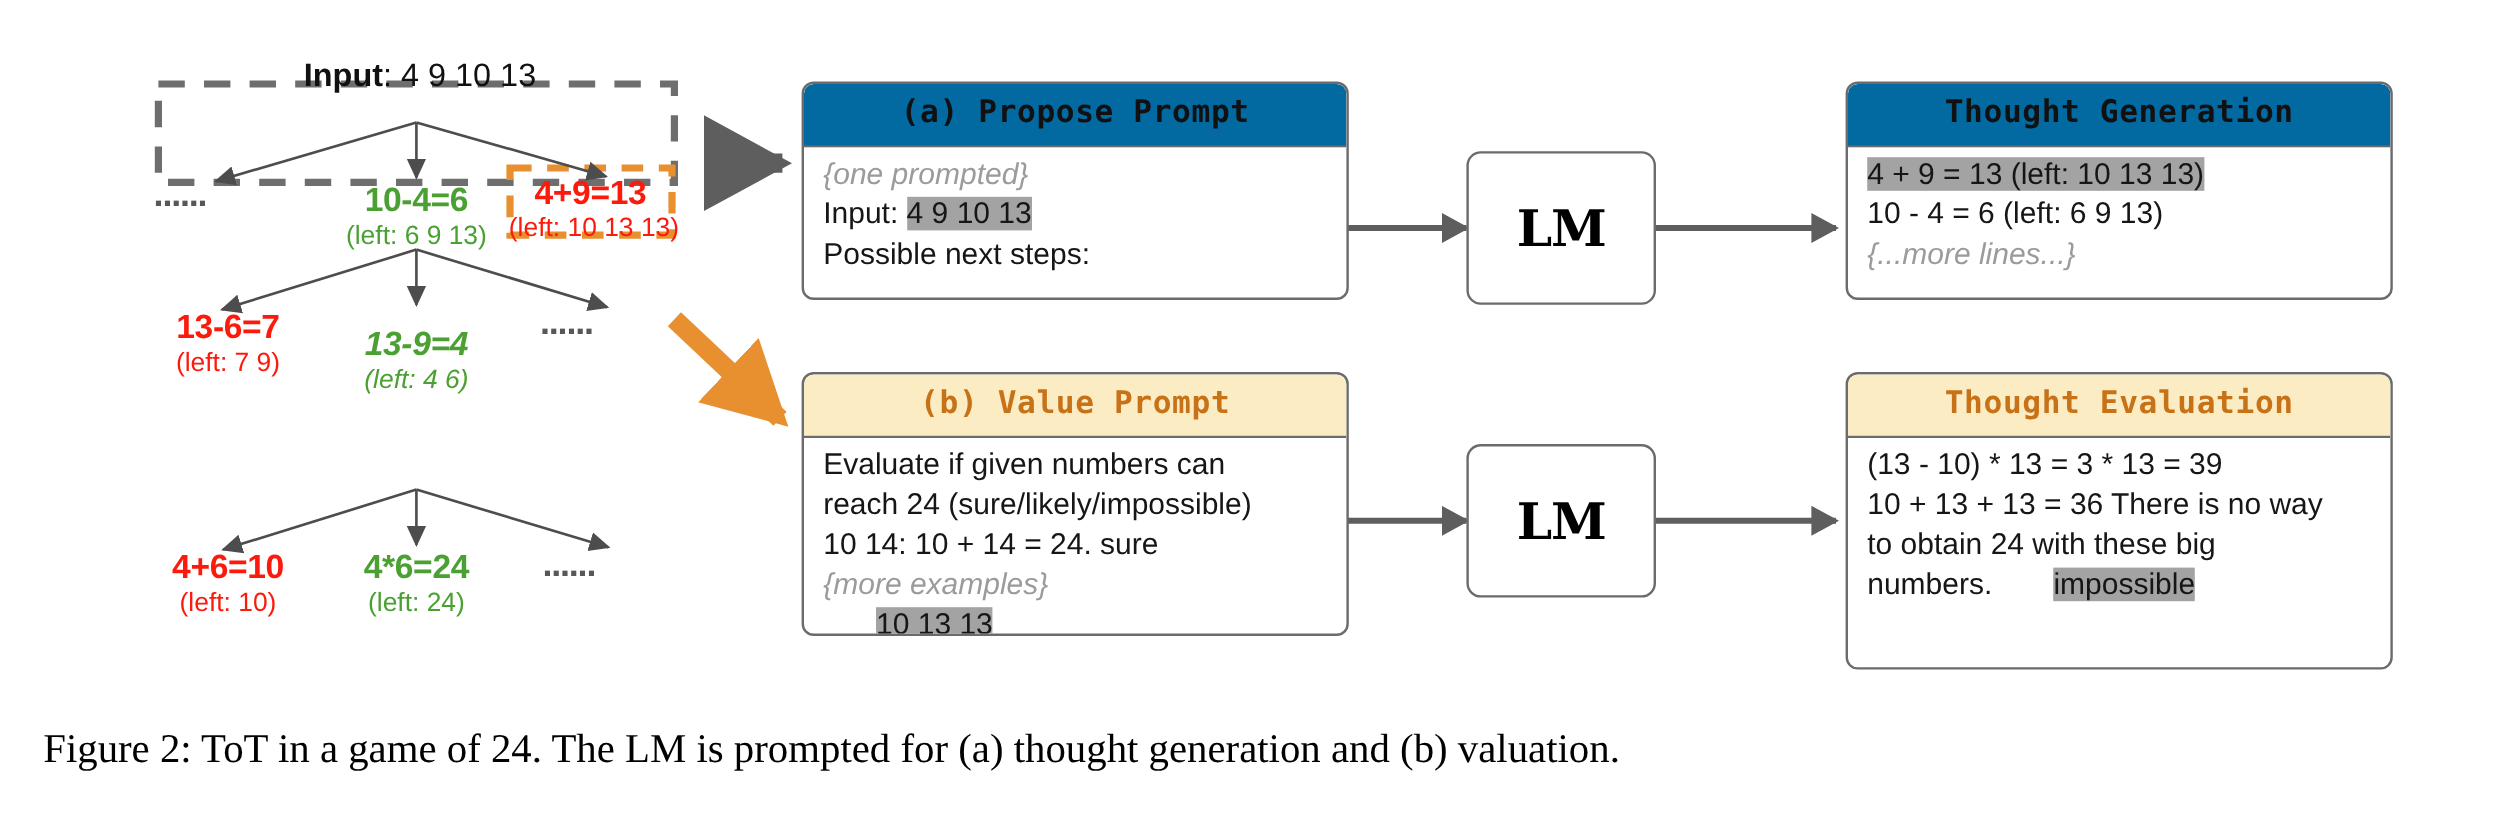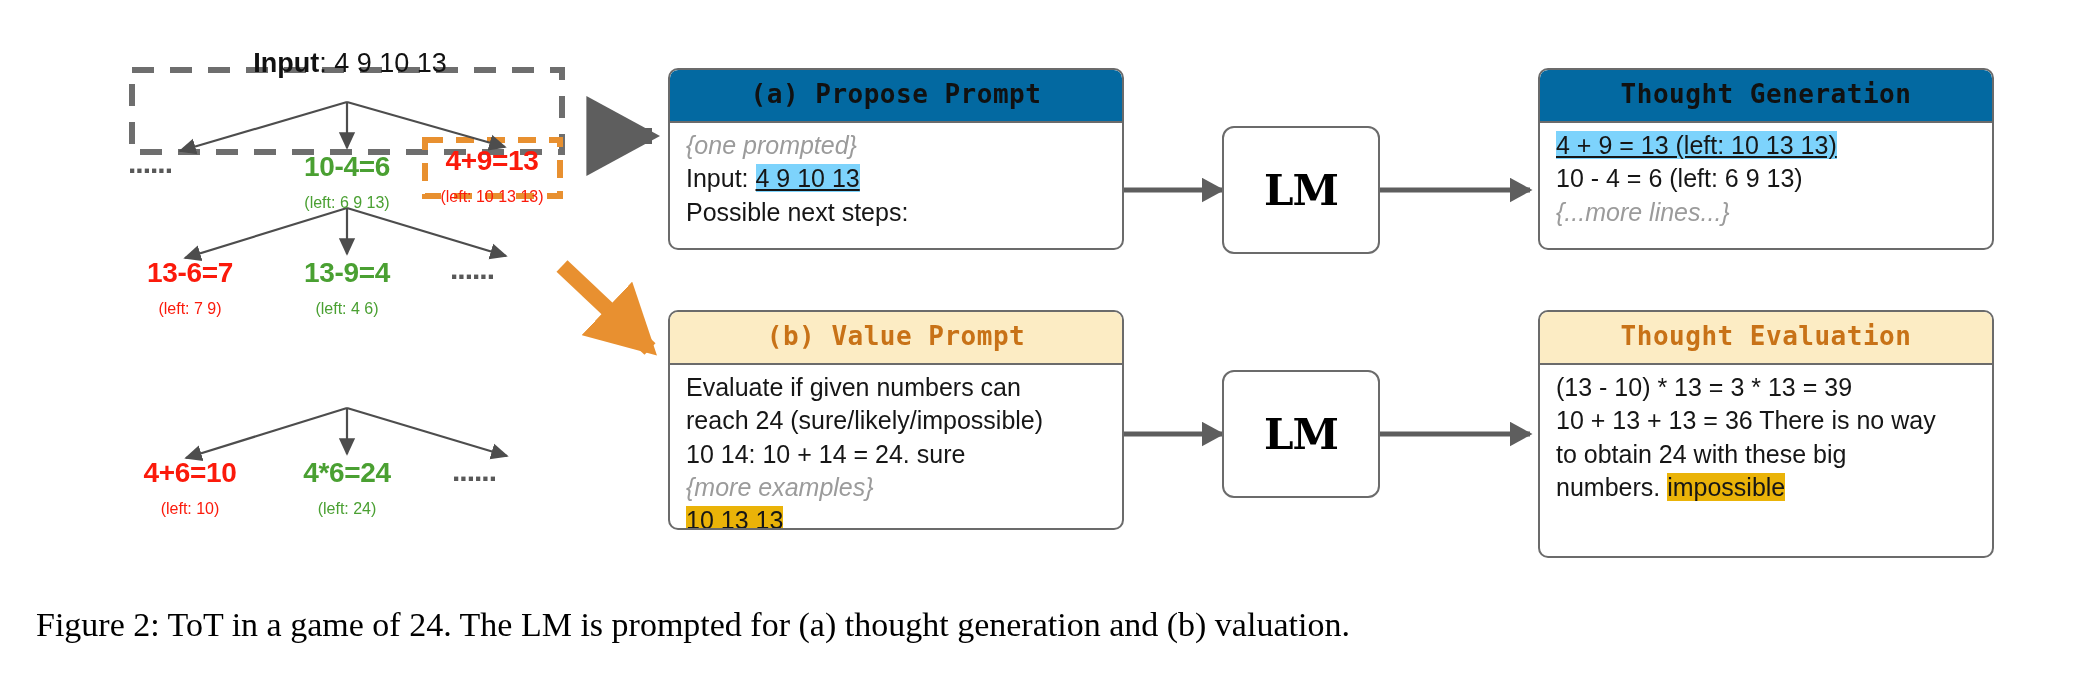--- a/index.html
+++ b/index.html
@@ -49,23 +49,23 @@
     text-align: center;
     white-space: nowrap;
     line-height: 1.05;
   }
   .node .expr {
     font-size: 28px;
     font-weight: 600;
     letter-spacing: -0.3px;
   }
   .node .left {
-    font-size: 16px;
+    font-size: 22px;
     font-weight: 400;
-    margin-top: 14px;
+    margin-top: 3px;
   }
   .node.green .expr, .node.green .left { color: #4aa032; }
   .node.red   .expr, .node.red   .left { color: #fb1a0b; }
 
   .ellipsis {
     position: absolute;
     font-size: 30px;
     font-weight: 700;
     color: #585858;
     letter-spacing: -1px;
@@ -98,22 +98,22 @@
   .card-title.orange { background: #fcecc4; color: #c87217; }
 
   .card-body {
     padding: 6px 16px 10px 16px;
     font-size: 25px;
     color: #161616;
     line-height: 1.33;
   }
   .card-body .ln { white-space: nowrap; }
   .dim { color: #9b9b9b; font-style: italic; }
-  .hl-grey { background: #7dd3fc; text-decoration: underline; }
-  .hl-pink { background: #eab308; }
+  .hl-grey { background: #a3a3a3; }
+  .hl-pink { background: #a3a3a3; margin-left: 44px; }
 
   
   .lm-box {
     position: absolute;
     box-sizing: border-box;
     border: 2px solid #6b6b6b;
     border-radius: 12px;
     background: #ffffff;
     display: flex;
     align-items: center;
@@ -206,21 +206,21 @@
   <div class="node red" style="left: 424px; top: 146px; width: 136px;">
     <div class="expr">4+9=13</div>
     <div class="left">(left: 10 13 13)</div>
   </div>
 
   <div class="node red" style="left: 100px; width: 180px; top: 258px;">
     <div class="expr">13-6=7</div>
     <div class="left">(left: 7 9)</div>
   </div>
 
-  <div class="node green" style="left: 257px; top: 258px; width: 180px;">
+  <div class="node green" style="left: 257px; top: 272px; width: 180px; font-style: italic;">
     <div class="expr">13-9=4</div>
     <div class="left">(left: 4 6)</div>
   </div>
 
   <div class="node red" style="left: 100px; top: 458px; width: 180px;">
     <div class="expr">4+6=10</div>
     <div class="left">(left: 10)</div>
   </div>
 
   <div class="node green" style="left: 257px; top: 458px; width: 180px;">

